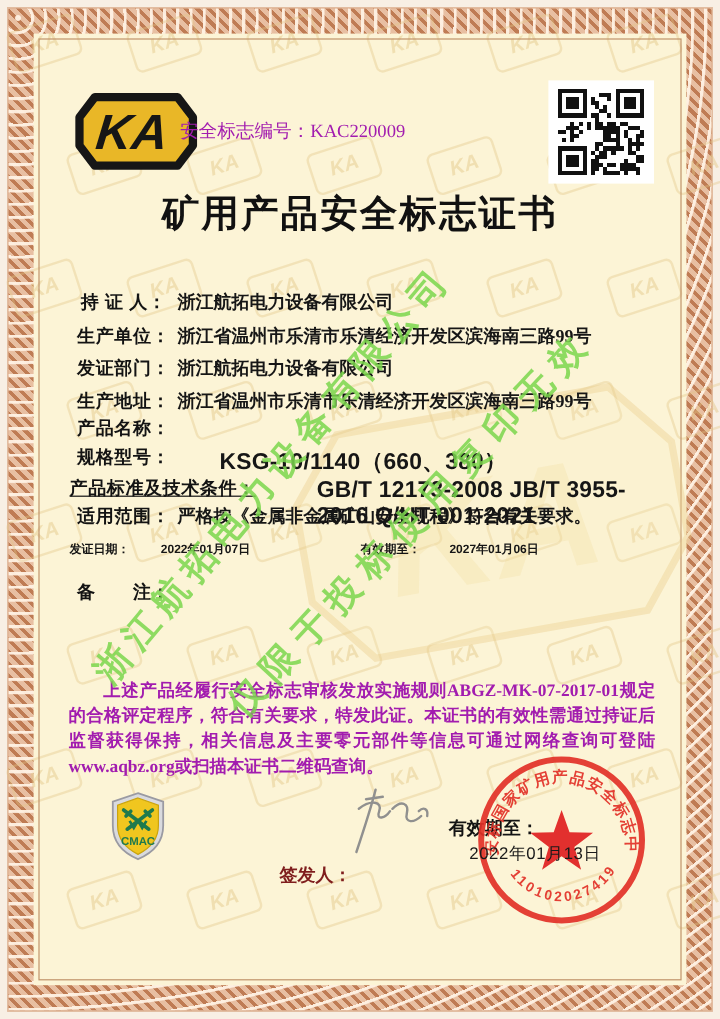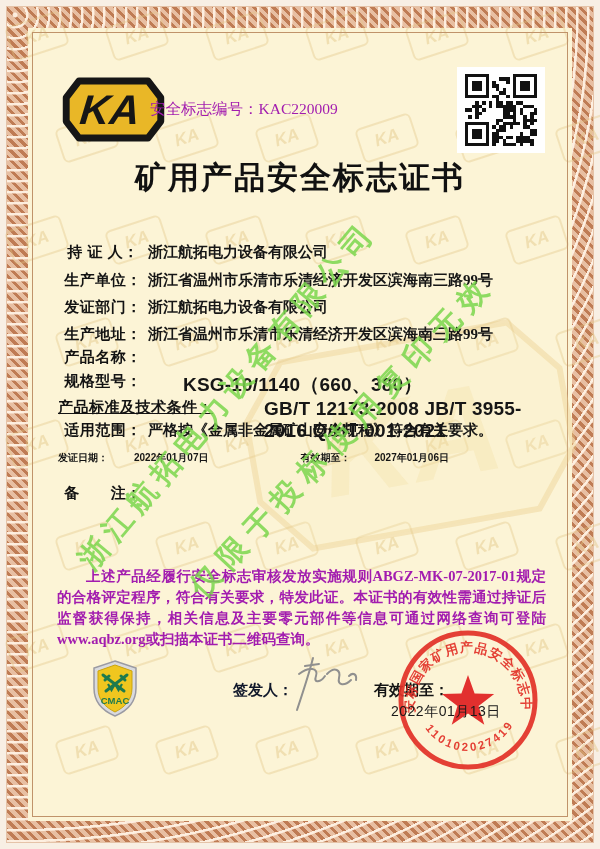--- a/index.html
+++ b/index.html
@@ -38,21 +38,21 @@
   .statement{position:absolute;left:57px;top:566px;width:489px;z-index:2;
              font-family:"Liberation Serif",serif;font-weight:bold;font-size:14.5px;line-height:21px;
              color:#a21caf;text-align:justify;text-indent:2em;}
   
   .diag{position:absolute;z-index:5;font-family:"Liberation Serif",serif;font-weight:bold;
         color:rgba(122,214,76,.85);font-size:30px;white-space:nowrap;pointer-events:none;}
   .diag1{left:85px;top:545px;letter-spacing:7px;transform:rotate(-50deg);transform-origin:0 50%;}
   .diag2{left:196px;top:572px;letter-spacing:9px;transform:rotate(-47deg);transform-origin:0 50%;}
   
   .cmac{position:absolute;left:91px;top:660px;z-index:2;}
-  .signer-label{position:absolute;left:233px;top:681px;font-weight:bold;font-size:15px;z-index:2;color:#0f172a;}
+  .signer-label{position:absolute;left:233px;top:720px;font-weight:bold;font-size:15px;z-index:2;color:#7f1d1d;}
   .sig{position:absolute;left:283px;top:652px;z-index:2;}
   .dept-label{position:absolute;left:374px;top:681px;font-weight:bold;font-size:15px;z-index:2;color:#131313;}
   .stamp{position:absolute;left:393px;top:625px;z-index:4;opacity:.92;}
   .stampdate{position:absolute;left:391px;top:703px;z-index:6;font-weight:normal;font-size:14px;
              color:#1a1a1a;letter-spacing:.5px;}
 </style>
 </head>
 <body>
 
 <div class="page">

